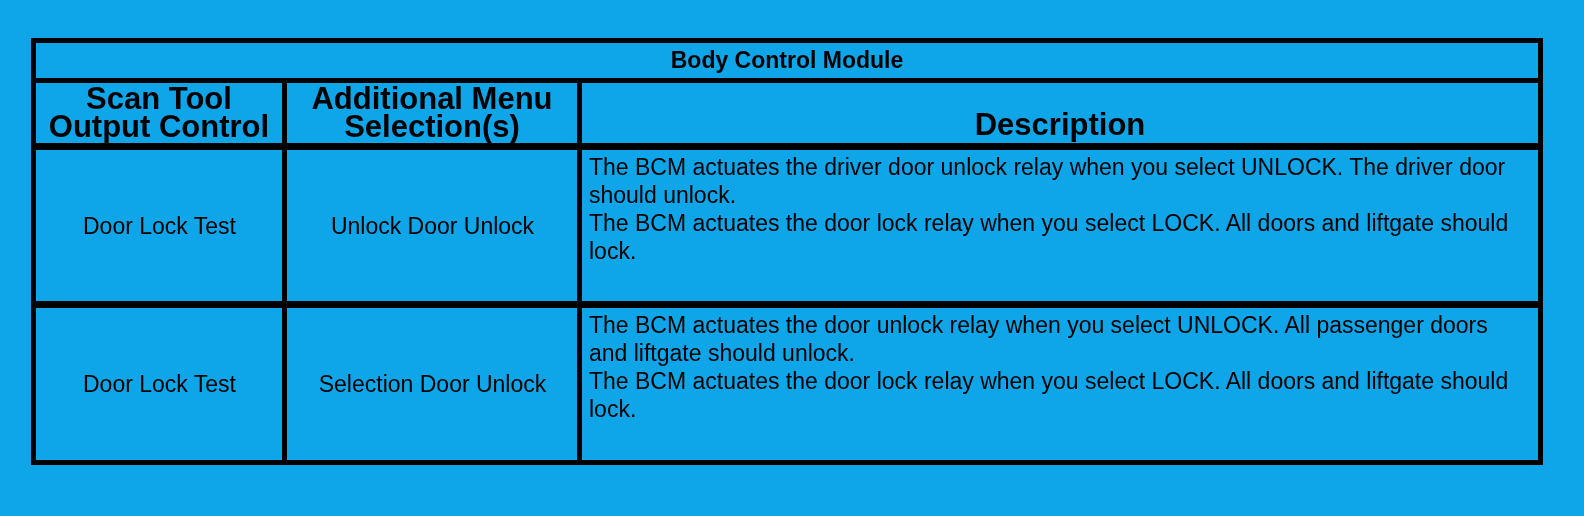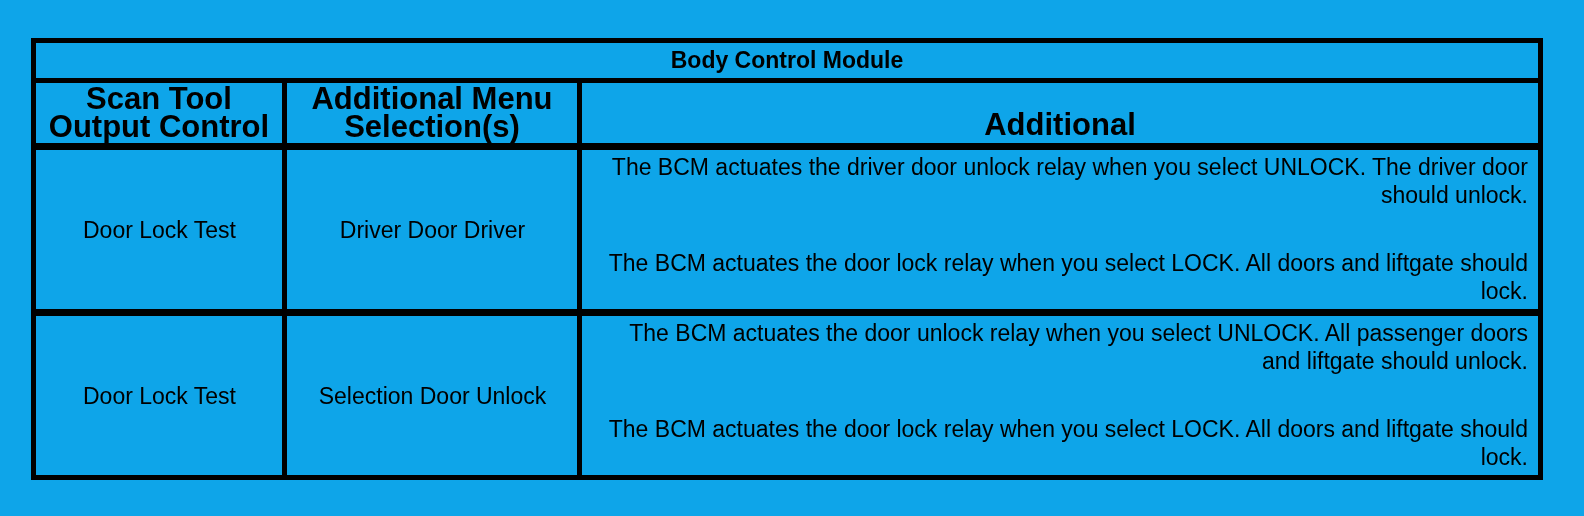--- a/index.html
+++ b/index.html
@@ -61,47 +61,47 @@
   }
   td.cell-mid {
     vertical-align: middle;
     text-align: center;
     padding: 0 4px 0 5px;
   }
   td.cell-desc {
     vertical-align: top;
     padding: 3px 10px 4px 7px;
   }
-  td.cell-desc p { margin: 0; text-align: right; }
-  td.cell-desc p.p2 { margin-top: 40px; }
+  td.cell-desc p { margin: 0; }
+  td.cell-desc p.p2 { }
 </style>
 </head>
 <body>
 
 <div class="page">
   <table class="bcm-table">
     <colgroup>
       <col class="c1">
       <col class="c2">
       <col class="c3">
     </colgroup>
     <thead>
       <tr>
         <th colspan="3" class="title-cell">Body Control Module</th>
       </tr>
       <tr class="header-row">
         <th>Scan Tool Output Control</th>
         <th>Additional Menu Selection(s)</th>
-        <th class="desc-head">Additional</th>
+        <th class="desc-head">Description</th>
       </tr>
     </thead>
     <tbody>
       <tr class="data-row">
         <td class="cell-mid">Door Lock Test</td>
-        <td class="cell-mid">Driver Door Driver</td>
+        <td class="cell-mid">Unlock Door Unlock</td>
         <td class="cell-desc">
           <p>The BCM actuates the driver door unlock relay when you select UNLOCK. The driver door should unlock.</p>
           <p class="p2">The BCM actuates the door lock relay when you select LOCK. All doors and liftgate should lock.</p>
         </td>
       </tr>
       <tr class="data-row">
         <td class="cell-mid">Door Lock Test</td>
         <td class="cell-mid">Selection Door Unlock</td>
         <td class="cell-desc">
           <p>The BCM actuates the door unlock relay when you select UNLOCK. All passenger doors and liftgate should unlock.</p>

